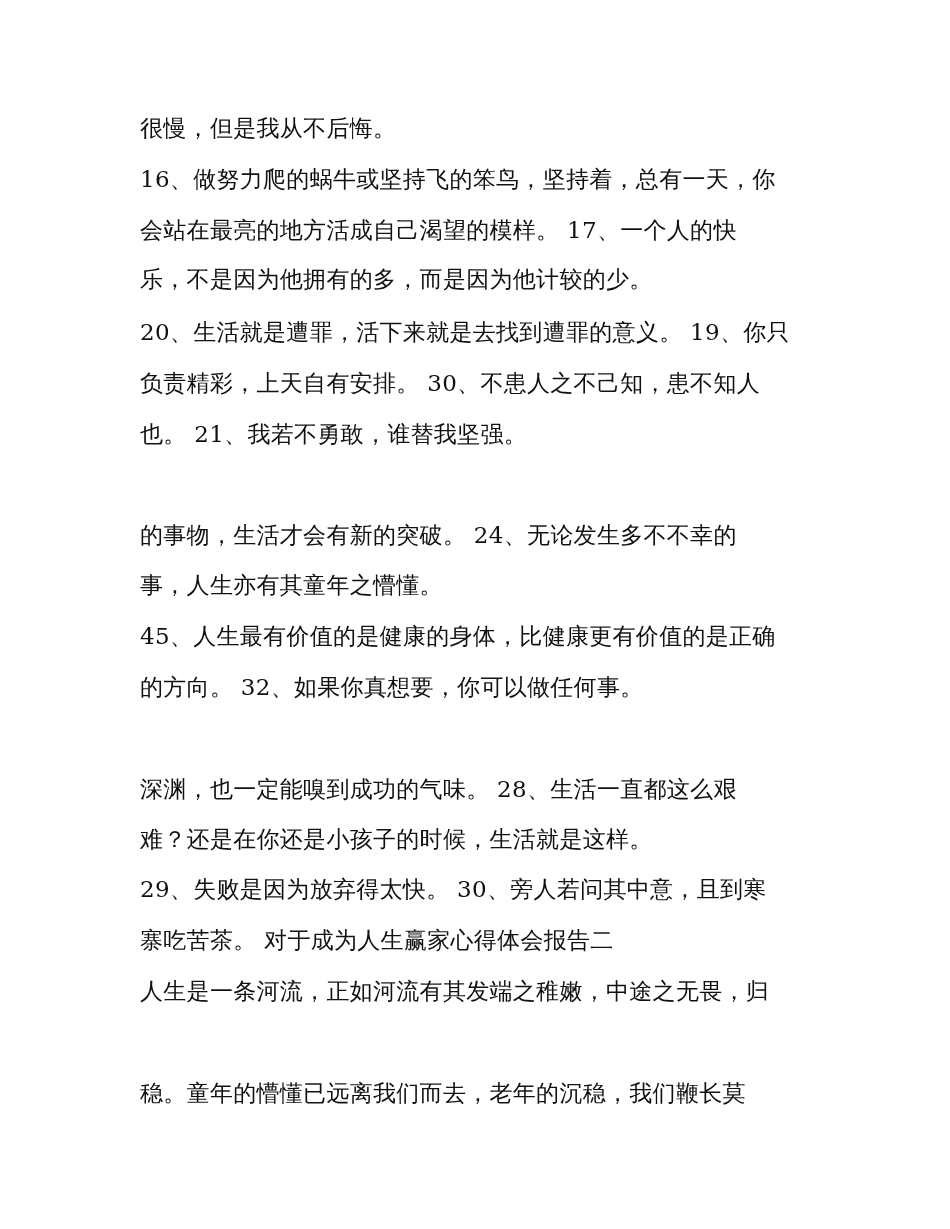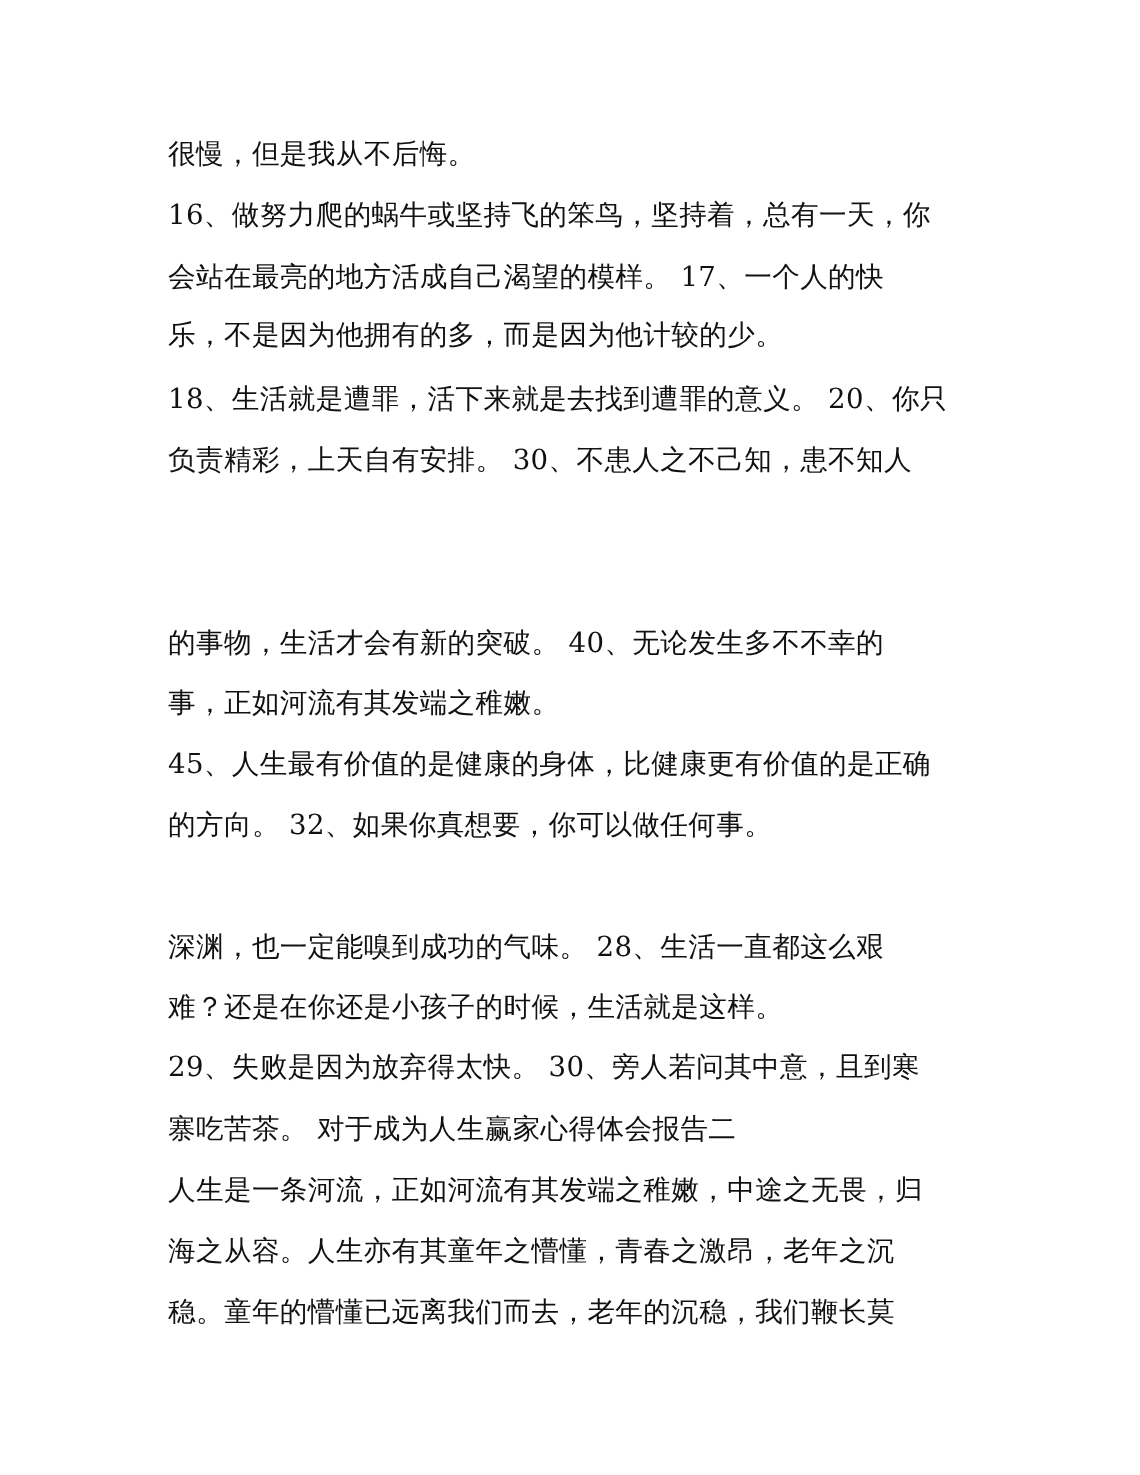--- a/index.html
+++ b/index.html
@@ -15,26 +15,26 @@
   }
 </style>
 </head>
 <body>
 
 <div class="page">
   <div class="line" style="top:113px">很慢，但是我从不后悔。</div>
   <div class="line" style="top:164px">16、做努力爬的蜗牛或坚持飞的笨鸟，坚持着，总有一天，你</div>
   <div class="line" style="top:215px">会站在最亮的地方活成自己渴望的模样。 17、一个人的快</div>
   <div class="line" style="top:264px">乐，不是因为他拥有的多，而是因为他计较的少。</div>
-  <div class="line" style="top:317px">18、生活就是遭罪，活下来就是去找到遭罪的意义。 20、你只</div>
+  <div class="line" style="top:317px">20、生活就是遭罪，活下来就是去找到遭罪的意义。 19、你只</div>
   <div class="line" style="top:368px">负责精彩，上天自有安排。 30、不患人之不己知，患不知人</div>
-  <div class="line" style="top:520px">的事物，生活才会有新的突破。 40、无论发生多不不幸的</div>
-  <div class="line" style="top:570px">事，正如河流有其发端之稚嫩。</div>
+  <div class="line" style="top:419px">也。 21、我若不勇敢，谁替我坚强。</div>
+  <div class="line" style="top:520px">的事物，生活才会有新的突破。 24、无论发生多不不幸的</div>
+  <div class="line" style="top:570px">事，人生亦有其童年之懵懂。</div>
   <div class="line" style="top:621px">45、人生最有价值的是健康的身体，比健康更有价值的是正确</div>
   <div class="line" style="top:672px">的方向。 32、如果你真想要，你可以做任何事。</div>
   <div class="line" style="top:774px">深渊，也一定能嗅到成功的气味。 28、生活一直都这么艰</div>
   <div class="line" style="top:824px">难？还是在你还是小孩子的时候，生活就是这样。</div>
   <div class="line" style="top:874px">29、失败是因为放弃得太快。 30、旁人若问其中意，且到寒</div>
   <div class="line" style="top:925px">寨吃苦茶。 对于成为人生赢家心得体会报告二</div>
   <div class="line" style="top:976px">人生是一条河流，正如河流有其发端之稚嫩，中途之无畏，归</div>
-  <div class="line" style="top:1027px">海之从容。人生亦有其童年之懵懂，青春之激昂，老年之沉</div>
   <div class="line" style="top:1078px">稳。童年的懵懂已远离我们而去，老年的沉稳，我们鞭长莫</div>
 </div>
 
 </body></html>

